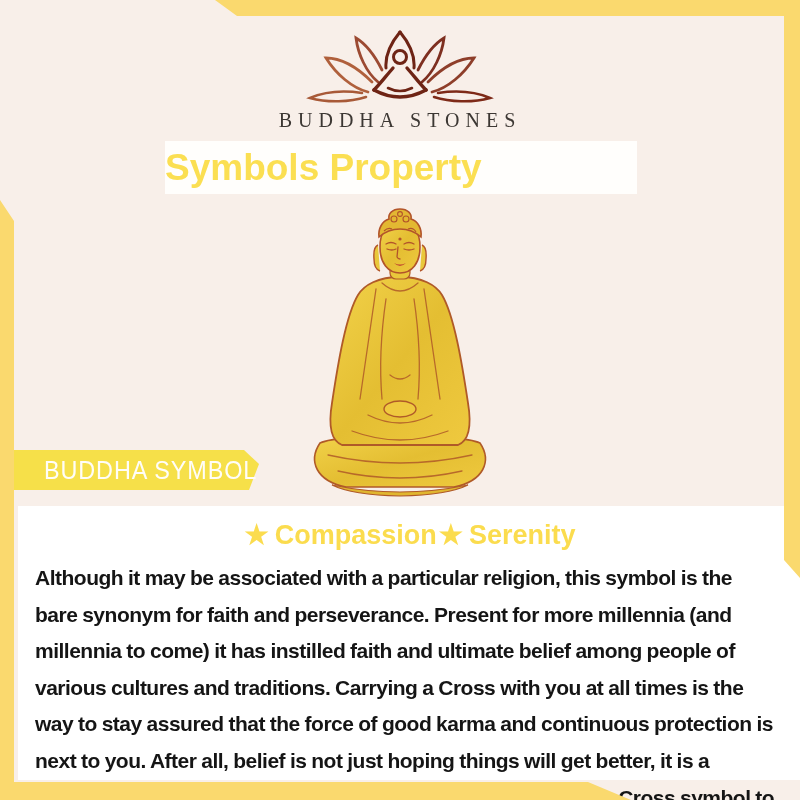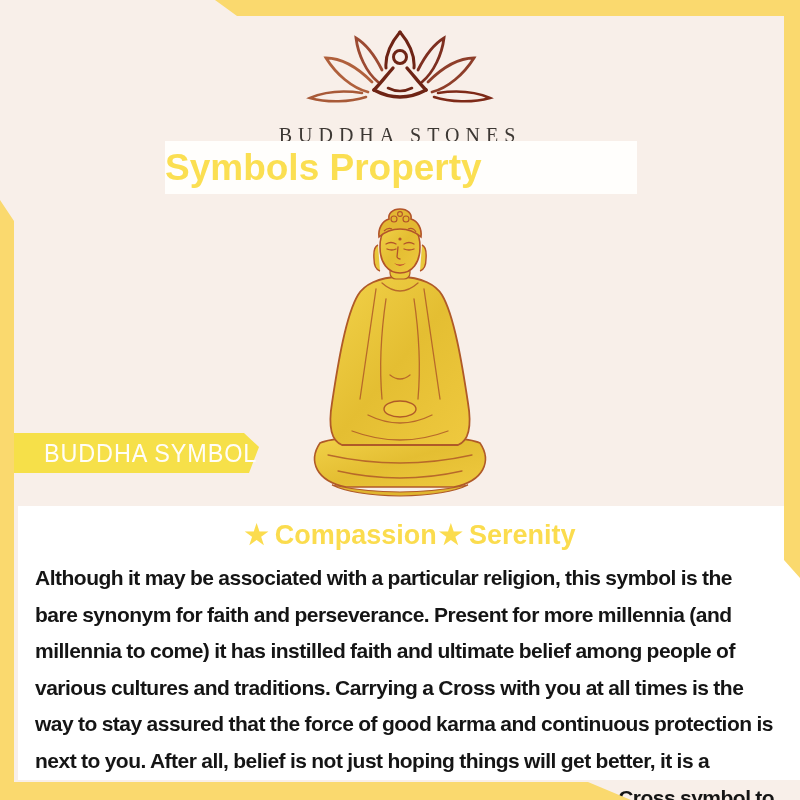--- a/index.html
+++ b/index.html
@@ -6,33 +6,33 @@
   body{width:800px;height:800px;overflow:hidden;background:#F8EFE9;
        font-family:"Liberation Sans",sans-serif;position:relative;}
   .canvas{position:absolute;inset:0;width:800px;height:800px;background:#F8EFE9;}
 
   
   .decor{position:absolute;left:0;top:0;width:800px;height:800px;z-index:6;pointer-events:none;}
 
   
   .logo{position:absolute;left:0;top:30px;width:800px;text-align:center;z-index:3;}
   .logo svg{display:block;margin:0 auto;}
-  .brand-name{margin-top:18px;font-family:"Liberation Serif",serif;font-size:20px;
+  .brand-name{margin-top:3px;font-family:"Liberation Serif",serif;font-size:20px;
               letter-spacing:6px;color:#3C3733;font-weight:400;}
 
   
   .titlebar{position:absolute;left:165px;top:141px;width:472px;height:53px;background:#FFFEFC;
             z-index:3;display:flex;align-items:center;justify-content:flex-start;}
   .titlebar span{font-size:37px;font-weight:bold;color:#FBDF52;letter-spacing:0px;}
 
   
   .statue{position:absolute;left:298px;top:203px;width:204px;height:300px;z-index:2;}
 
   
-  .ribbon{position:absolute;left:14px;top:433px;width:246px;height:40px;z-index:4;}
+  .ribbon{position:absolute;left:14px;top:450px;width:246px;height:40px;z-index:4;}
   .ribbon svg{position:absolute;left:0;top:0;}
   .ribbon-text{position:absolute;left:30px;top:0;line-height:40px;font-size:26px;color:#FFFDF8;
                letter-spacing:1px;transform:scaleX(.9);transform-origin:left center;white-space:nowrap;}
 
   
   .panel{position:absolute;left:18px;top:506px;width:782px;height:274px;background:#FFFFFF;z-index:3;}
   .traits{margin-top:13px;text-align:center;font-weight:bold;font-size:27px;color:#FBDC4E;}
   .traits .star{margin:0 6px 0 2px;}
   .desc{margin:9px 23px 0 17px;font-size:21px;font-weight:bold;color:#151515;
         line-height:36.6px;letter-spacing:-0.5px;word-spacing:-0.5px;text-align:left;}

